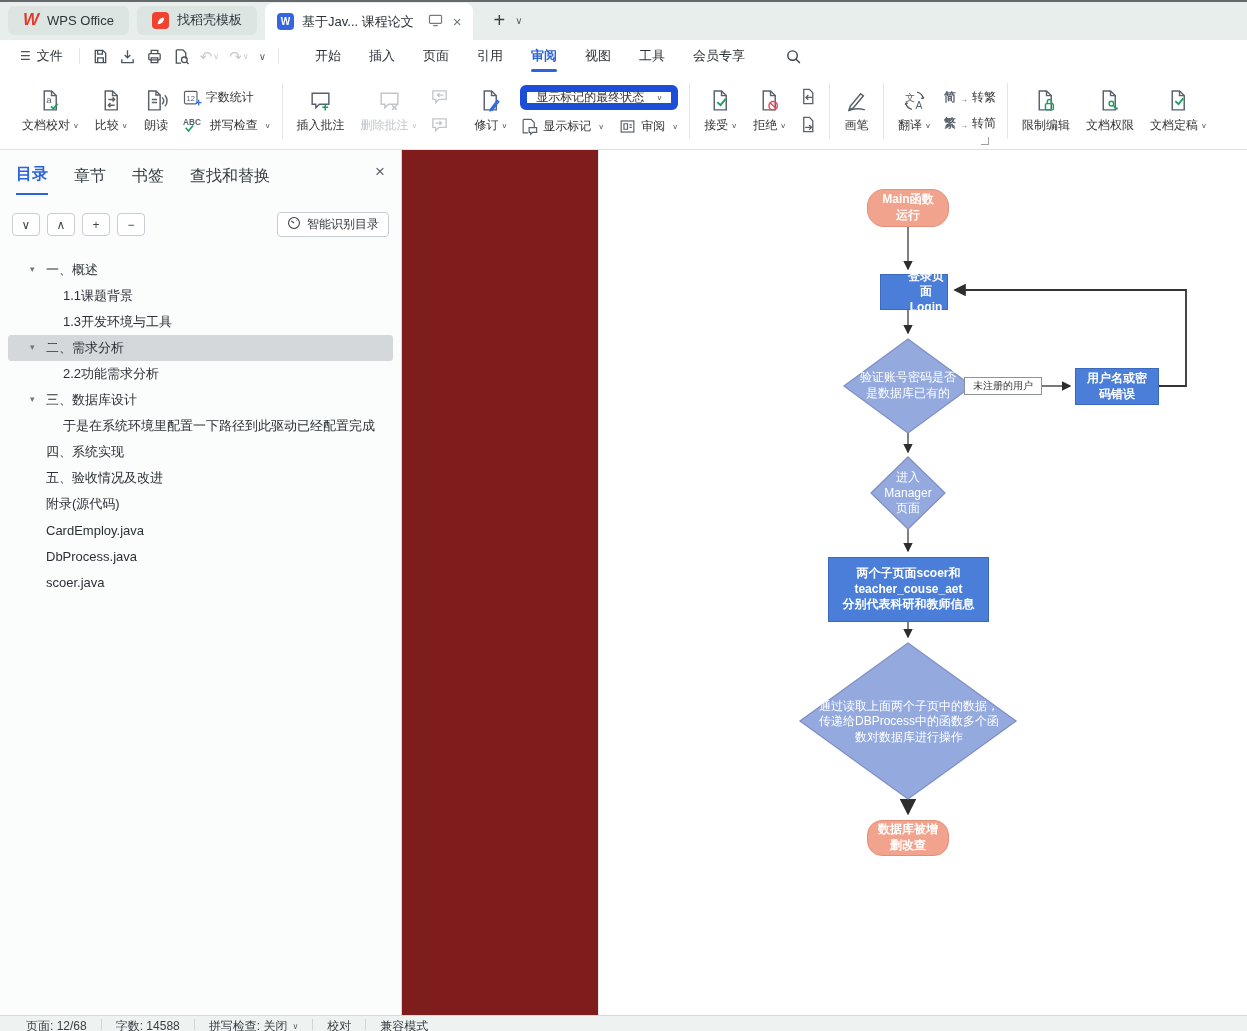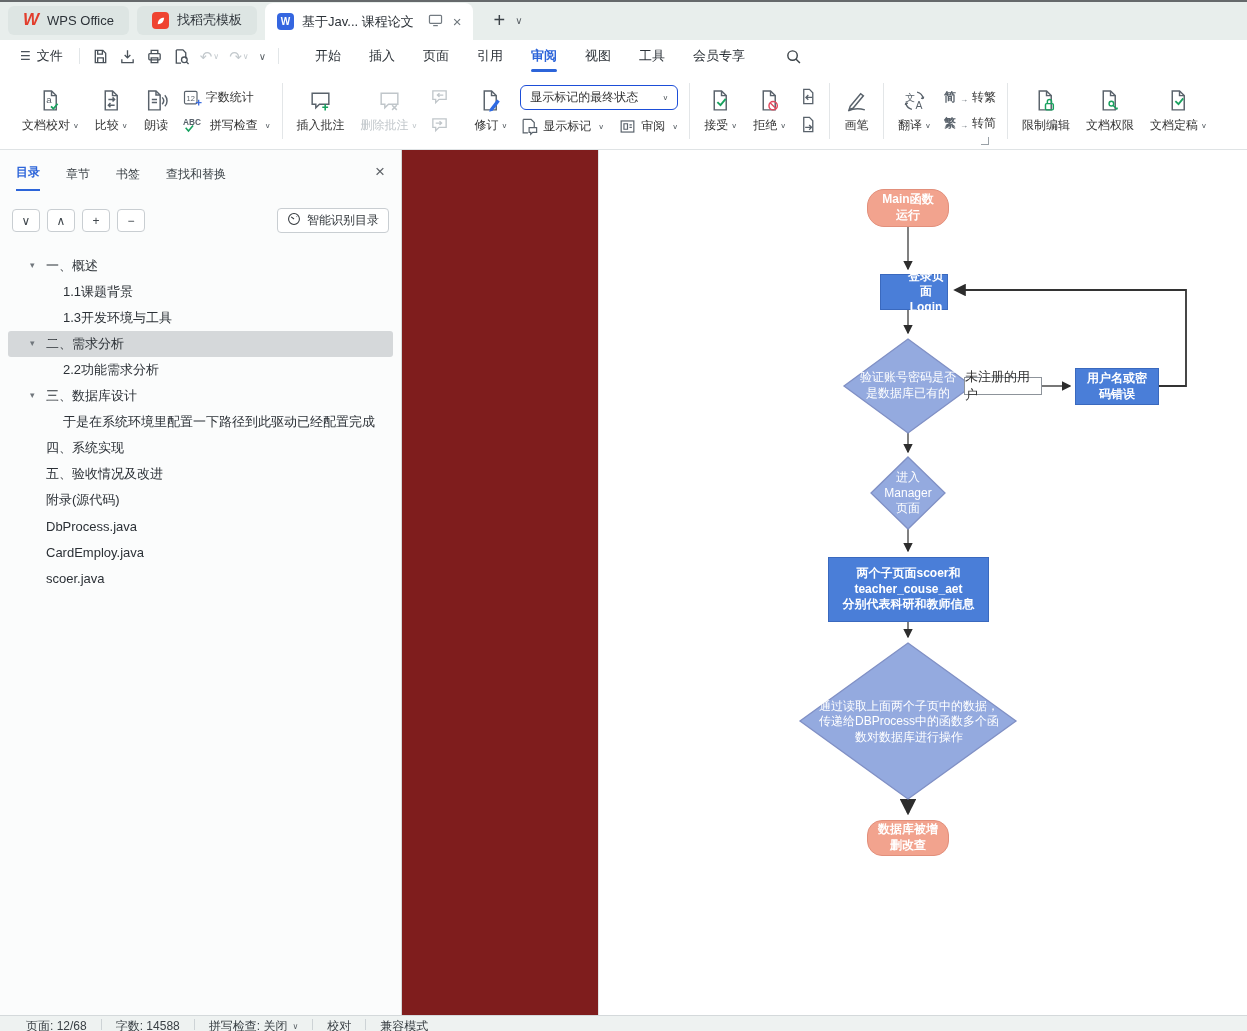--- a/index.html
+++ b/index.html
@@ -45,31 +45,31 @@
   .rgroup { display:flex; align-items:center; gap:2px; padding:0 7px; }
   .rdiv { width:1px; height:56px; background:#e3e6e8; }
   .big-btn { display:flex; flex-direction:column; align-items:center; justify-content:center;
     gap:4px; padding:3px 7px; font-size:12px; color:#333; white-space:nowrap; }
   .big-btn .lbl-row { display:flex; align-items:center; }
   .caret { font-size:8px; color:#5a6166; margin-left:3px; transform:scaleY(.85); }
   .icwrap { color:#59626b; display:flex; }
   .disabled, .disabled .icwrap, .disabled .caret { color:#c0c6ca !important; }
   .small-col { display:flex; flex-direction:column; gap:9px; align-items:flex-start; padding:0 4px; }
   .small-row { display:flex; align-items:center; gap:4px; font-size:12px; color:#333; white-space:nowrap; }
-  .markup-select { width:158px; height:25px; border:1px solid #1d4ed8; border-radius:6px;
+  .markup-select { width:158px; height:25px; border:7px solid #1d4ed8; border-radius:6px;
     display:flex; align-items:center; justify-content:space-between; padding:0 9px; font-size:12px; color:#333; }
   .cjk-ic { font-size:12px; color:#59626b; font-weight:700; }
   .cjk-ic small { font-size:8px; }
   .grp-expand { position:absolute; right:258px; bottom:4px; width:8px; height:8px;
     border-right:1.5px solid #9aa1a7; border-bottom:1.5px solid #9aa1a7; }
 
   
   .main { display:flex; height:865px; }
   .sidebar { width:402px; border-right:1px solid #d3d7d9; background:#fbfcfc; position:relative; }
-  .side-head { display:flex; align-items:flex-end; gap:26px; padding:14px 16px 0; font-size:12px; color:#3a4045; }
+  .side-head { display:flex; align-items:flex-end; gap:26px; padding:14px 16px 0; font-size:16px; color:#3a4045; }
   .side-tab { padding-bottom:8px; }
   .side-tab.active { color:#2c64d9; border-bottom:2px solid #2c64d9; font-weight:600; }
   .side-close { position:absolute; right:16px; top:12px; font-size:17px; color:#5f6368; }
   .side-toolbar { display:flex; align-items:center; gap:7px; margin:17px 12px 8px; }
   .sqb { width:28px; height:23px; border:1px solid #c9ced2; border-radius:4px; background:#fff;
     display:flex; align-items:center; justify-content:center; font-size:12px; color:#40474d; }
   .smart-btn { margin-left:auto; height:25px; border:1px solid #c9ced2; border-radius:4px; background:#fff;
     display:flex; align-items:center; gap:6px; padding:0 9px; font-size:12px; color:#33383d; }
   .toc { padding:12px 8px 0; }
   .toc-row { position:relative; display:flex; align-items:center; height:26px; border-radius:3px;
@@ -83,21 +83,21 @@
   .page { position:absolute; left:196px; top:0; right:0; bottom:0; background:#fff;
     border-left:1px solid #e2e5e6; }
   .flow { position:absolute; inset:0; }
   .flow svg.wires { position:absolute; left:0; top:0; }
   .fnode { position:absolute; display:flex; align-items:center; justify-content:center;
     text-align:center; white-space:pre-line; font-size:12px; line-height:1.3; color:#fff; font-weight:600; }
   .term { background:#f2a38e; border:1px solid #e28f7b; border-radius:17px; }
   .proc { background:#4a7ed8; border:1px solid #3a69be; }
   .dtext { background:transparent; font-weight:500; pointer-events:none; }
   .edge-label { position:absolute; background:#fff; border:1px solid #8d939a; color:#333;
-    font-size:13px; font-weight:400; display:flex; align-items:center; justify-content:center; }
+    font-size:10px; font-weight:400; display:flex; align-items:center; justify-content:center; }
 
   
   .statusbar { height:16px; border-top:1px solid #d4d9db; background:#eef2f1; display:flex;
     align-items:flex-start; padding:2px 0 0 26px; font-size:12px; color:#3a4045; white-space:nowrap; }
   .sitem { display:flex; align-items:center; }
   .ssep { width:1px; height:11px; background:#cdd3d6; margin:1px 14px 0; }
   .schev { font-size:8px; color:#5a6166; margin-left:5px; }
 </style>
 </head>
 <body>
@@ -550,24 +550,24 @@
       <div class="toc-row lvl1">
           <span>四、系统实现</span>
         </div>
       <div class="toc-row lvl1">
           <span>五、验收情况及改进</span>
         </div>
       <div class="toc-row lvl1">
           <span>附录(源代码)</span>
         </div>
       <div class="toc-row lvl1">
+          <span>CardEmploy.java</span>
+        </div>
+      <div class="toc-row lvl1">
           <span>DbProcess.java</span>
-        </div>
-      <div class="toc-row lvl1">
-          <span>CardEmploy.java</span>
         </div>
       <div class="toc-row lvl1">
           <span>scoer.java</span>
         </div>
     </div>
   </div>
 
   <div class="docarea">
     <div class="page">
       <div class="flow">

